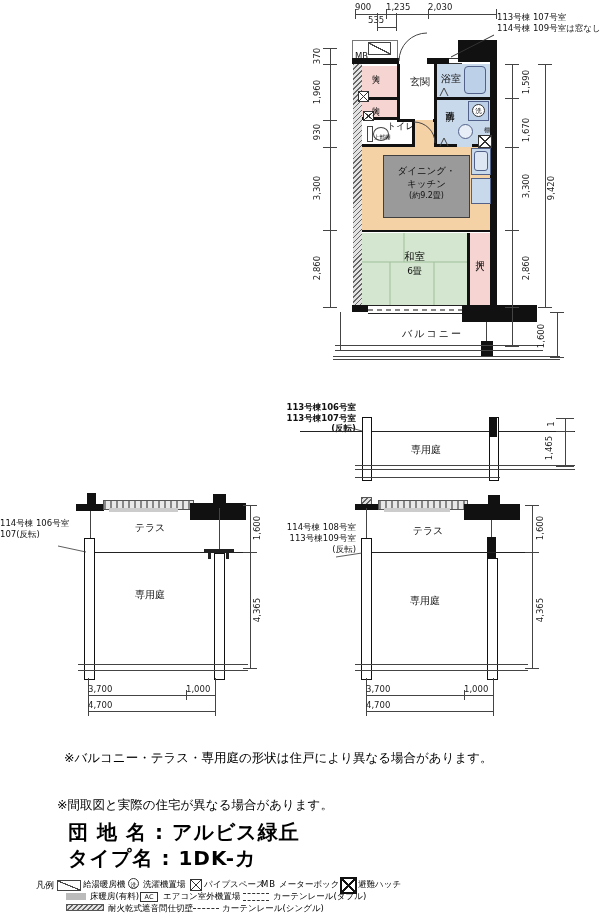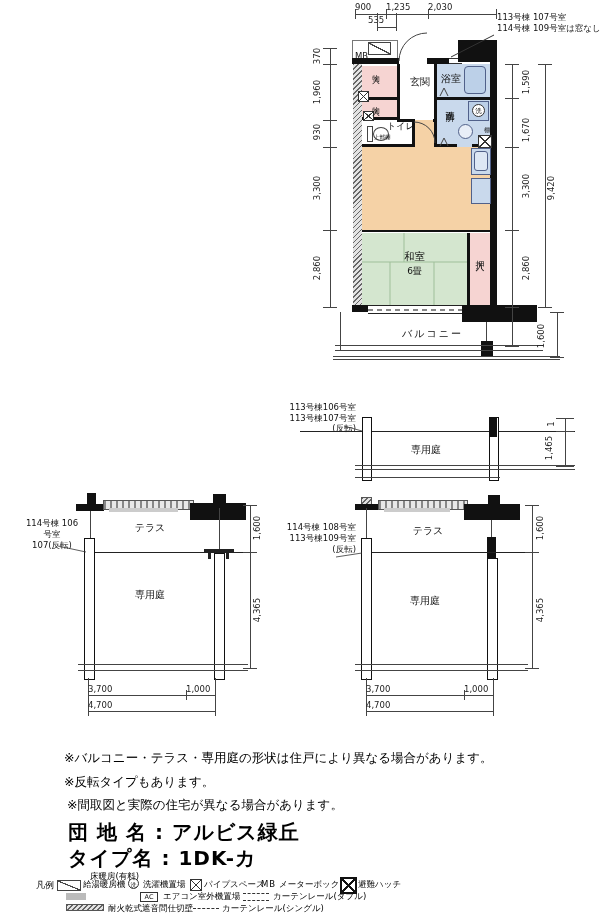--- a/index.html
+++ b/index.html
@@ -115,20 +115,25 @@
   <div class="vtext" style="left:484px;top:122px;font-size:6px;letter-spacing:0;">棚</div>
   <div class="xbox" style="left:478px;top:135px;width:12px;height:11px;"></div>
   <div class="xbox" style="left:358px;top:91px;width:9px;height:9px;"></div>
   <div class="xbox" style="left:363px;top:111px;width:9px;height:8px;"></div>
   <div class="abs" style="left:367px;top:126px;width:6px;height:16px;border:1px solid #444;background:#fff;"></div>
   <div class="abs" style="left:373px;top:127px;width:16px;height:14px;border:1px solid #444;border-radius:50%;background:#fff;"></div>
   <div class="abs" style="left:471px;top:148px;width:20px;height:27px;border:1px solid #51618a;background:#c9d9ec;"></div>
   <div class="abs" style="left:474px;top:151px;width:14px;height:20px;border:1px solid #51618a;border-radius:3px;background:#dde7f4;"></div>
   <div class="abs" style="left:471px;top:178px;width:20px;height:26px;border:1px solid #51618a;background:#c9d9ec;"></div>
 
+  <div class="abs" style="left:383px;top:155px;width:87px;height:63px;background:#9a9a9a;border:1.5px solid #3f3f3f;text-align:center;">
+    <div style="font-size:9.5px;line-height:13px;margin-top:8px;">ダイニング・</div>
+    <div style="font-size:9.5px;line-height:13px;">キッチン</div>
+    <div style="font-size:8px;line-height:12px;">(約9.2畳)</div>
+  </div>
 
   <div class="lbl" style="left:401px;top:75px;padding-left:9px;">玄関</div>
   <div class="lbl" style="left:441px;top:72px;">浴室</div>
   <div class="vtext" style="left:372px;top:69px;font-size:7.5px;">物入</div>
   <div class="vtext" style="left:372px;top:101px;font-size:7.5px;">物入</div>
   <div class="lbl" style="left:387px;top:120px;font-size:9px;">トイレ</div>
   <div class="lbl" style="left:374px;top:134px;font-size:5.5px;">上部棚</div>
   <div class="vtext" style="left:445px;top:104px;font-size:9px;">洗面所</div>
   <div class="lblc" style="left:362px;top:250px;width:105px;font-size:10.5px;">和室</div>
   <div class="lblc" style="left:362px;top:265px;width:105px;font-size:9px;">6畳</div>
@@ -161,41 +166,41 @@
   <div class="vdim" style="left:506px;top:263px;">2,860</div>
   <div class="vl" style="left:545px;top:64px;height:243px;"></div>
   <div class="tick-h" style="left:538px;top:64px;"></div>
   <div class="tick-h" style="left:538px;top:307px;"></div>
   <div class="vdim" style="left:531px;top:183px;">9,420</div>
   <div class="vl" style="left:557px;top:312px;height:45px;"></div>
   <div class="tick-h" style="left:550px;top:312px;"></div>
   <div class="tick-h" style="left:550px;top:357px;"></div>
   <div class="vdim" style="left:521px;top:331px;">1,600</div>
 
-  <div class="abs" style="left:270px;top:402px;width:86px;font-size:8.5px;line-height:10.5px;text-align:right;">
+  <div class="abs" style="left:270px;top:402px;width:86px;font-size:8.5px;line-height:10.5px;text-align:right;font-weight:bold;">
     <div>113号棟106号室</div>
     <div>113号棟107号室</div>
     <div>(反転)</div>
   </div>
   <div class="hl" style="left:300px;top:431px;width:275px;background:#222;"></div>
   <div class="post" style="left:362px;top:417px;width:8px;height:62px;"></div>
   <div class="post" style="left:489px;top:417px;width:8px;height:62px;"></div>
   <div class="wall" style="left:489px;top:417px;width:8px;height:20px;"></div>
   <div class="lblc" style="left:362px;top:443px;width:128px;">専用庭</div>
   <div class="hl" style="left:355px;top:465px;width:220px;"></div>
   <div class="hl" style="left:355px;top:469px;width:220px;"></div>
   <div class="hl" style="left:355px;top:477px;width:145px;"></div>
   <div class="vl" style="left:565px;top:418px;height:49px;"></div>
   <div class="tick-h" style="left:556px;top:418px;width:18px;"></div>
   <div class="tick-h" style="left:556px;top:431px;width:18px;"></div>
   <div class="tick-h" style="left:556px;top:466px;width:18px;"></div>
   <div class="vdim" style="left:541px;top:419px;width:20px;">1</div>
   <div class="vdim" style="left:529px;top:443px;">1,465</div>
 
-  <div class="abs" style="left:0px;top:518px;width:80px;font-size:8.5px;line-height:11px;text-align:center;padding-left:24px;">
+  <div class="abs" style="left:0px;top:518px;width:80px;font-size:8.5px;line-height:11px;text-align:left;">
     <div>114号棟 106号室</div>
     <div>107(反転)</div>
   </div>
   <div class="wall" style="left:76px;top:504px;width:28px;height:7px;"></div>
   <div class="wall" style="left:87px;top:493px;width:9px;height:18px;"></div>
   <div class="vl" style="left:90px;top:511px;height:29px;"></div>
   <div class="railbar" style="left:103px;top:500px;width:89px;height:8px;"></div>
   <div class="abs" style="left:109px;top:508px;width:69px;height:4px;background:#ccc;"></div>
   <div class="wall" style="left:190px;top:503px;width:56px;height:17px;"></div>
   <div class="wall" style="left:213px;top:494px;width:13px;height:9px;"></div>
@@ -255,43 +260,42 @@
   <div class="vl" style="left:366px;top:678px;height:38px;"></div>
   <div class="vl" style="left:493px;top:678px;height:38px;"></div>
   <div class="vl" style="left:464px;top:690px;height:10px;"></div>
   <div class="hl" style="left:366px;top:695px;width:127px;"></div>
   <div class="dim" style="left:366px;top:684px;width:98px;">3,700</div>
   <div class="dim" style="left:464px;top:684px;width:29px;">1,000</div>
   <div class="hl" style="left:366px;top:711px;width:127px;"></div>
   <div class="dim" style="left:366px;top:700px;width:127px;">4,700</div>
 
   <div class="note" style="left:64px;top:750px;">※バルコニー・テラス・専用庭の形状は住戸により異なる場合があります。</div>
-  <div class="note" style="left:64px;top:774px;">※反転タイプもあります。</div>
-  <div class="note" style="left:67px;top:797px;text-align:center;">※間取図と実際の住宅が異なる場合があります。</div>
+  <div class="note" style="left:57px;top:797px;text-align:center;">※間取図と実際の住宅が異なる場合があります。</div>
 
   <div class="titleline" style="left:68px;top:819px;">
     <span>団 地 名</span><span style="margin:0 8px;">:</span><span>アルビス緑丘</span>
   </div>
   <div class="titleline" style="left:68px;top:845px;">
     <span>タイプ名</span><span style="margin:0 8px;">:</span><span>1DK-カ</span>
   </div>
 
   <div class="leg" style="left:36px;top:879px;font-size:9px;">凡例</div>
   <div class="diagbox" style="left:57px;top:880px;width:22px;height:9px;"></div>
   <div class="leg" style="left:83px;top:879px;">給湯暖房機</div>
   <div class="abs" style="left:128px;top:878px;width:11px;height:11px;border:1px solid #333;border-radius:50%;font-size:6px;line-height:11px;text-align:center;">洗</div>
   <div class="leg" style="left:143px;top:879px;">洗濯機置場</div>
   <div class="xbox" style="left:190px;top:879px;width:10px;height:10px;"></div>
   <div class="leg" style="left:204px;top:879px;">パイプスペース</div>
   <div class="leg" style="left:261px;top:879px;letter-spacing:1px;">MB</div>
   <div class="leg" style="left:279px;top:879px;">メーターボックス</div>
   <div class="ehatch" style="left:340px;top:877px;width:13px;height:13px;"></div>
   <div class="leg" style="left:358px;top:879px;">避難ハッチ</div>
   <div class="abs" style="left:66px;top:893px;width:20px;height:7px;background:#bbb;"></div>
-  <div class="leg" style="left:90px;top:871px;">床暖房(有料)</div>
+  <div class="leg" style="left:90px;top:891px;">床暖房(有料)</div>
   <div class="abs" style="left:140px;top:892px;width:18px;height:10px;border:1px solid #333;font-size:6.5px;line-height:9px;text-align:center;">AC</div>
   <div class="leg" style="left:163px;top:891px;">エアコン室外機置場</div>
   <div class="curt2" style="left:243px;top:893px;width:26px;"></div>
   <div class="leg" style="left:273px;top:891px;">カーテンレール(ダブル)</div>
   <div class="abs hatch" style="left:66px;top:904px;width:38px;height:7px;border:1px solid #555;"></div>
   <div class="leg" style="left:108px;top:903px;">耐火乾式遮音間仕切壁</div>
   <div class="curt1" style="left:193px;top:908px;width:26px;"></div>
   <div class="leg" style="left:222px;top:903px;">カーテンレール(シングル)</div>
 
   <svg class="abs" style="left:0;top:0;pointer-events:none;" width="609" height="915">

